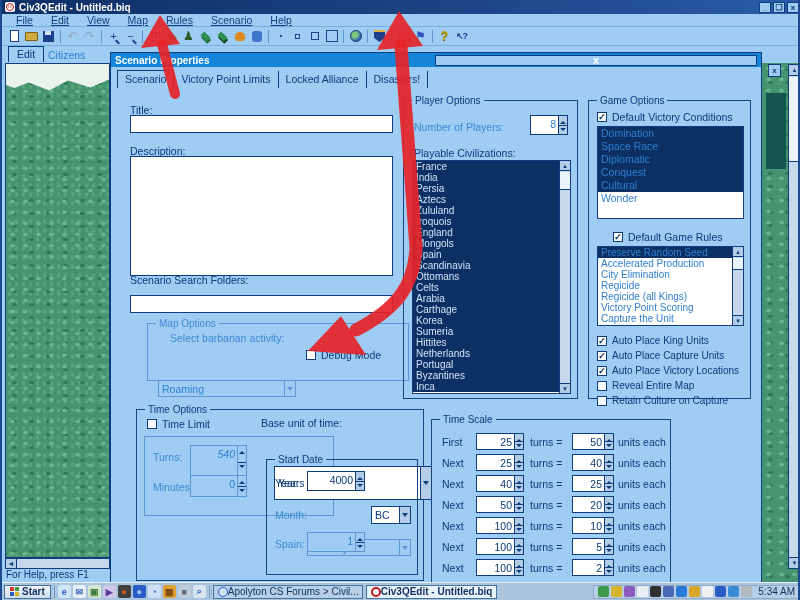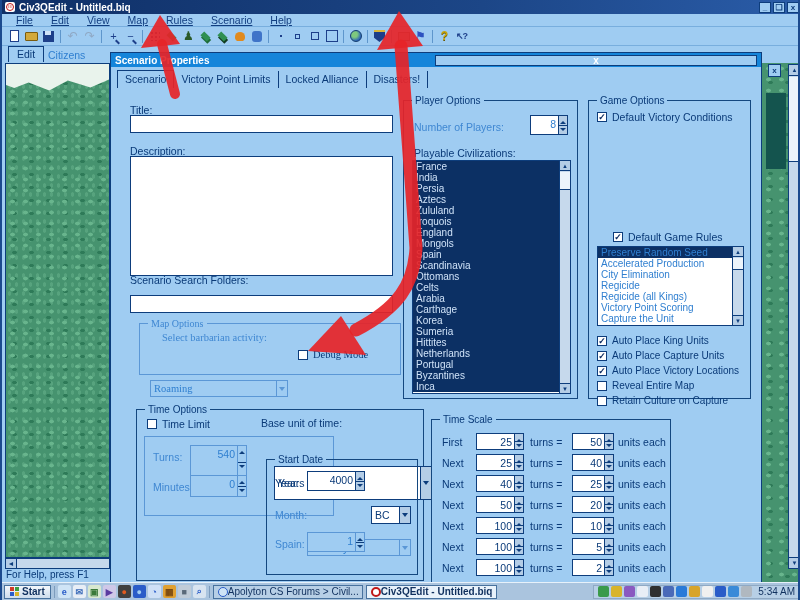--- a/index.html
+++ b/index.html
@@ -317,21 +317,21 @@
         <span class="dtab">Disasters!</span>
       </div>
 
     <div class="lbl" style="left:19px; top:51px;">Title:</div>
     <div class="tinput" style="left:19px; top:62px; width:263px; height:18px;"></div>
     <div class="lbl" style="left:19px; top:92px;">Description:</div>
     <div class="tinput" style="left:19px; top:103px; width:263px; height:120px;"></div>
     <div class="lbl" style="left:19px; top:221px;">Scenario Search Folders:</div>
     <div class="tinput" style="left:19px; top:242px; width:263px; height:18px;"></div>
 
-    <div class="grp disgrp" style="left:28px; top:270px; width:262px; height:52px;font-family:Liberation Serif, serif;">
+    <div class="grp disgrp" style="left:36px; top:270px; width:262px; height:58px;">
       <span class="legend">Map Options</span>
       <div class="lbl dis" style="left:22px; top:8px;">Select barbarian activity:</div>
       <div class="combo dis" style="left:10px; top:22px; width:138px; height:17px;">
         <span class="cval">Roaming</span>
         <span class="cbtn"></span>
       </div>
       <div class="cbrow" style="position:absolute; left:158px; top:25px;">
         <span class="cb"></span>
         <span>Debug Mode</span>
       </div>
@@ -379,20 +379,28 @@
         </div>
       </div>
     </div>
 
     <div class="grp" style="left:477px; top:47px; width:163px; height:299px;">
       <span class="legend">Game Options</span>
       <div class="cbrow" style="position:absolute; left:8px; top:10px;">
         <span class="cb checked"></span>
         <span>Default Victory Conditions</span>
       </div>
+      <div class="listbox" style="left:8px; top:25px; width:147px; height:93px;" id="viclist">
+          <div class="lrow sel" style="line-height: 13px; height: 13px;">Domination</div>
+          <div class="lrow sel" style="line-height: 13px; height: 13px;">Space Race</div>
+          <div class="lrow sel" style="line-height: 13px; height: 13px;">Diplomatic</div>
+          <div class="lrow sel" style="line-height: 13px; height: 13px;">Conquest</div>
+          <div class="lrow sel" style="line-height: 13px; height: 13px;">Cultural</div>
+          <div class="lrow" style="line-height: 13px; height: 13px;">Wonder</div>
+        </div>
       <div class="cbrow" style="position:absolute; left:24px; top:130px;">
         <span class="cb checked"></span>
         <span>Default Game Rules</span>
       </div>
       <div class="listbox" style="left:8px; top:145px; width:147px; height:80px;">
         <div id="rulelist" style="margin-right:11px;">
             <div class="lrow rulerow sel">Preserve Random Seed</div>
             <div class="lrow rulerow">Accelerated Production</div>
             <div class="lrow rulerow">City Elimination</div>
             <div class="lrow rulerow">Regicide</div>
@@ -431,21 +439,21 @@
     </div>
 
     <div class="grp" style="left:25px; top:356px; width:288px; height:172px;">
       <span class="legend">Time Options</span>
       <div class="cbrow" style="position:absolute; left:10px; top:8px;">
         <span class="cb"></span>
         <span>Time Limit</span>
       </div>
       <div class="grp disgrp" style="left:7px; top:26px; width:190px; height:80px;">
         <div class="lbl dis" style="left:8px; top:14px;">Turns:</div>
-        <div class="spin dis" style="left:45px; top:8px; width:57px; height:34px;">
+        <div class="spin dis" style="left:45px; top:8px; width:57px; height:34px;font-style:italic;">
           <span class="sval">540</span>
           <span class="sarr">
               <span class="sa"></span>
               <span class="sa dn"></span>
             </span>
         </div>
         <div class="lbl dis" style="left:8px; top:44px;">Minutes:</div>
         <div class="spin dis" style="left:45px; top:38px; width:57px; height:22px;">
           <span class="sval">0</span>
           <span class="sarr">

